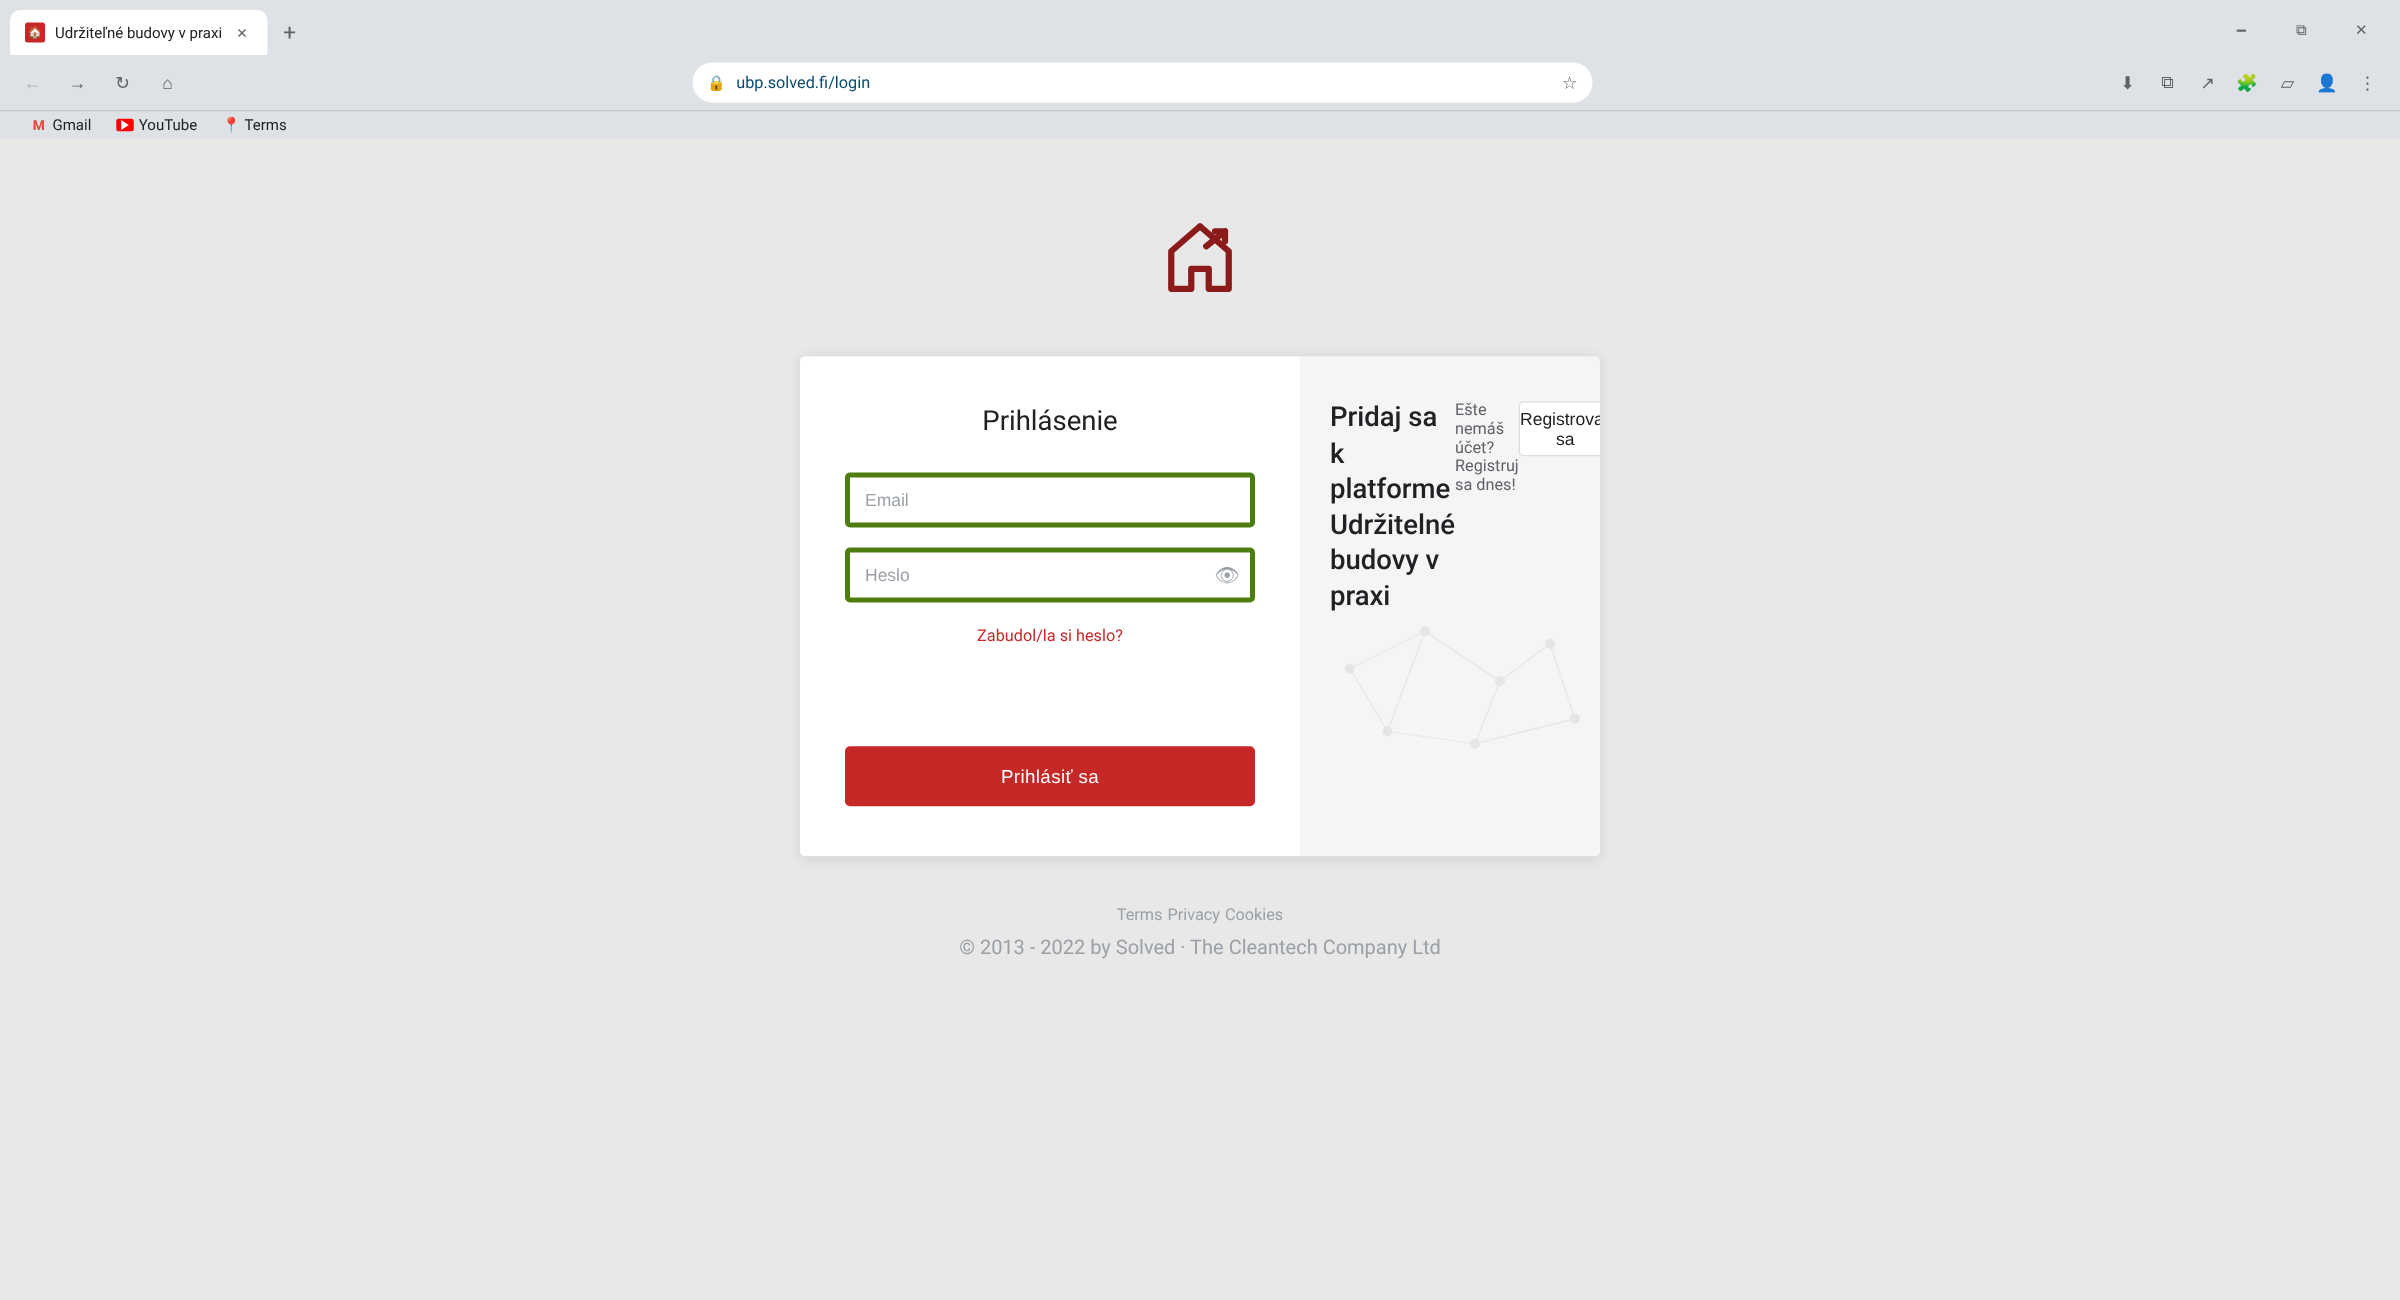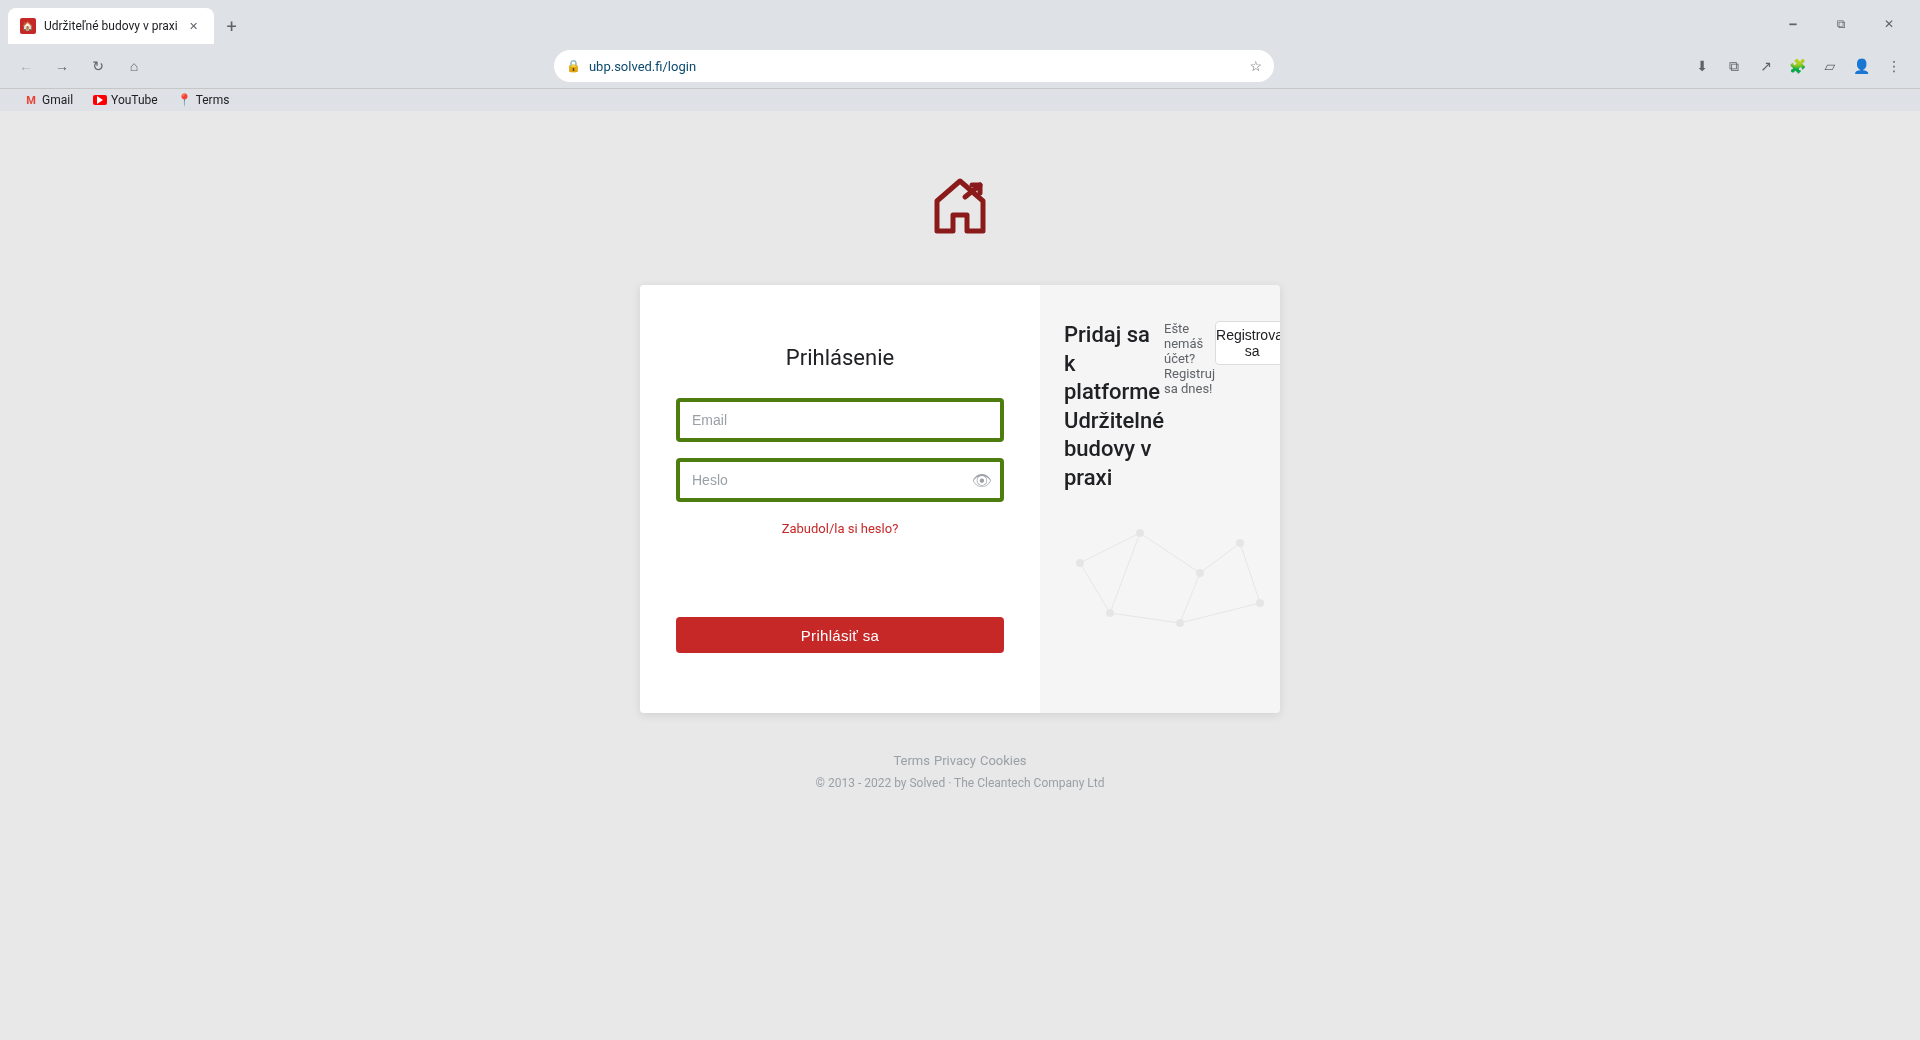--- a/index.html
+++ b/index.html
@@ -258,21 +258,21 @@
       border-radius: 4px;
       overflow: hidden;
       box-shadow: 0 2px 10px rgba(0,0,0,0.1);
       width: 640px;
     }
 
     
     .login-panel {
       background: #fff;
       flex: 1;
-      padding: 60px 36px;
+      padding: 40px 36px;
       display: flex;
       flex-direction: column;
     }
 
     .login-title {
       font-size: 22px;
       font-weight: 400;
       color: #202124;
       text-align: center;
       margin-bottom: 28px;
@@ -322,21 +322,21 @@
     .forgot-link a {
       color: #c62828;
       font-size: 13px;
       text-decoration: none;
     }
 
     .spacer { flex: 1; min-height: 80px; }
 
     .login-btn {
       width: 100%;
-      height: 36px;
+      height: 48px;
       background: #c62828;
       color: white;
       border: none;
       border-radius: 4px;
       font-size: 15px;
       font-weight: 500;
       cursor: pointer;
       letter-spacing: 0.3px;
     }
 
@@ -404,21 +404,21 @@
       gap: 4px;
       margin-bottom: 8px;
     }
 
     .footer-links a {
       color: #9aa0a6;
       text-decoration: none;
     }
 
     .footer-copy {
-      font-size: 12px;
+      font-size: 16px;
       color: #9aa0a6;
     }
   </style>
 </head>
 <body>
 
 <div class="browser-frame">
 
   <div class="title-bar">
     <div class="tab">

